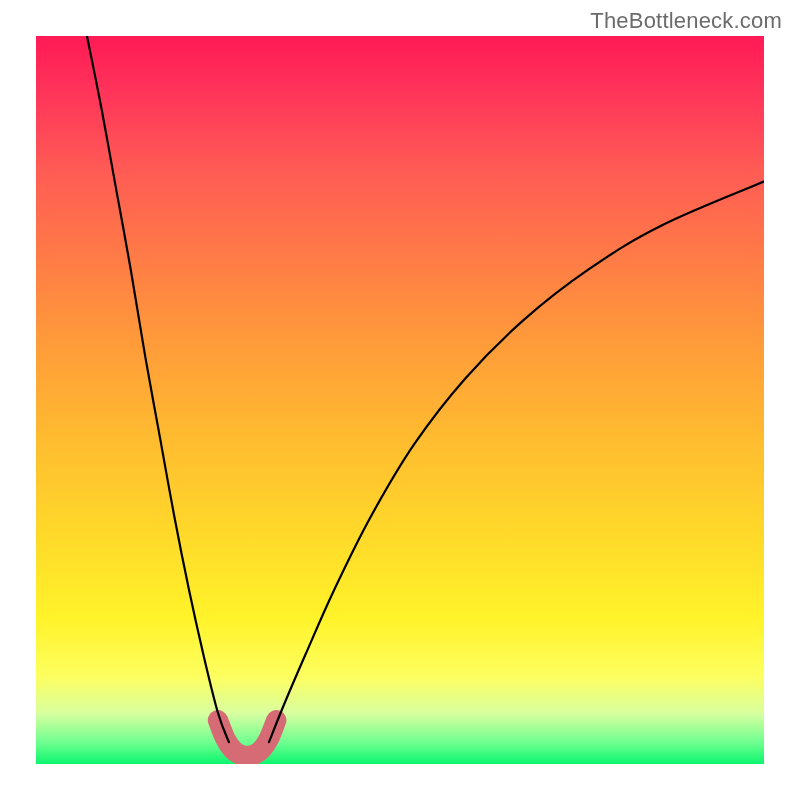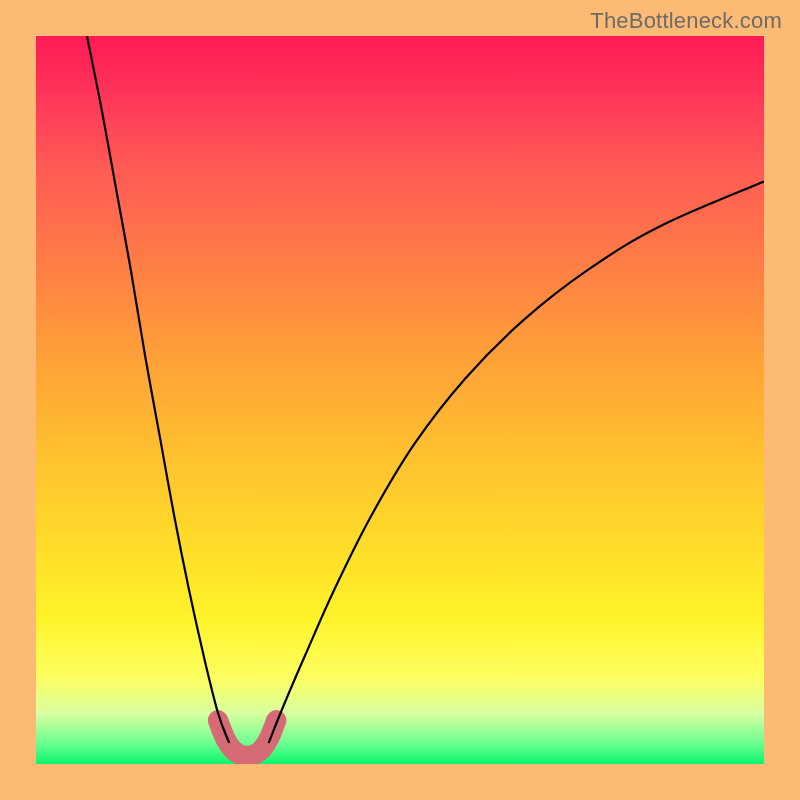--- a/index.html
+++ b/index.html
@@ -8,21 +8,21 @@
     background: #000;
     width: 800px;
     height: 800px;
     overflow: hidden;
     font-family: Arial, Helvetica, sans-serif;
   }
   .stage {
     position: relative;
     width: 800px;
     height: 800px;
-    background: #fdba74;
+    background: #ffffff;
   }
   .plot {
     position: absolute;
     left: 36px;
     top: 36px;
     width: 728px;
     height: 728px;
     overflow: hidden;
   }
   .gradient {

